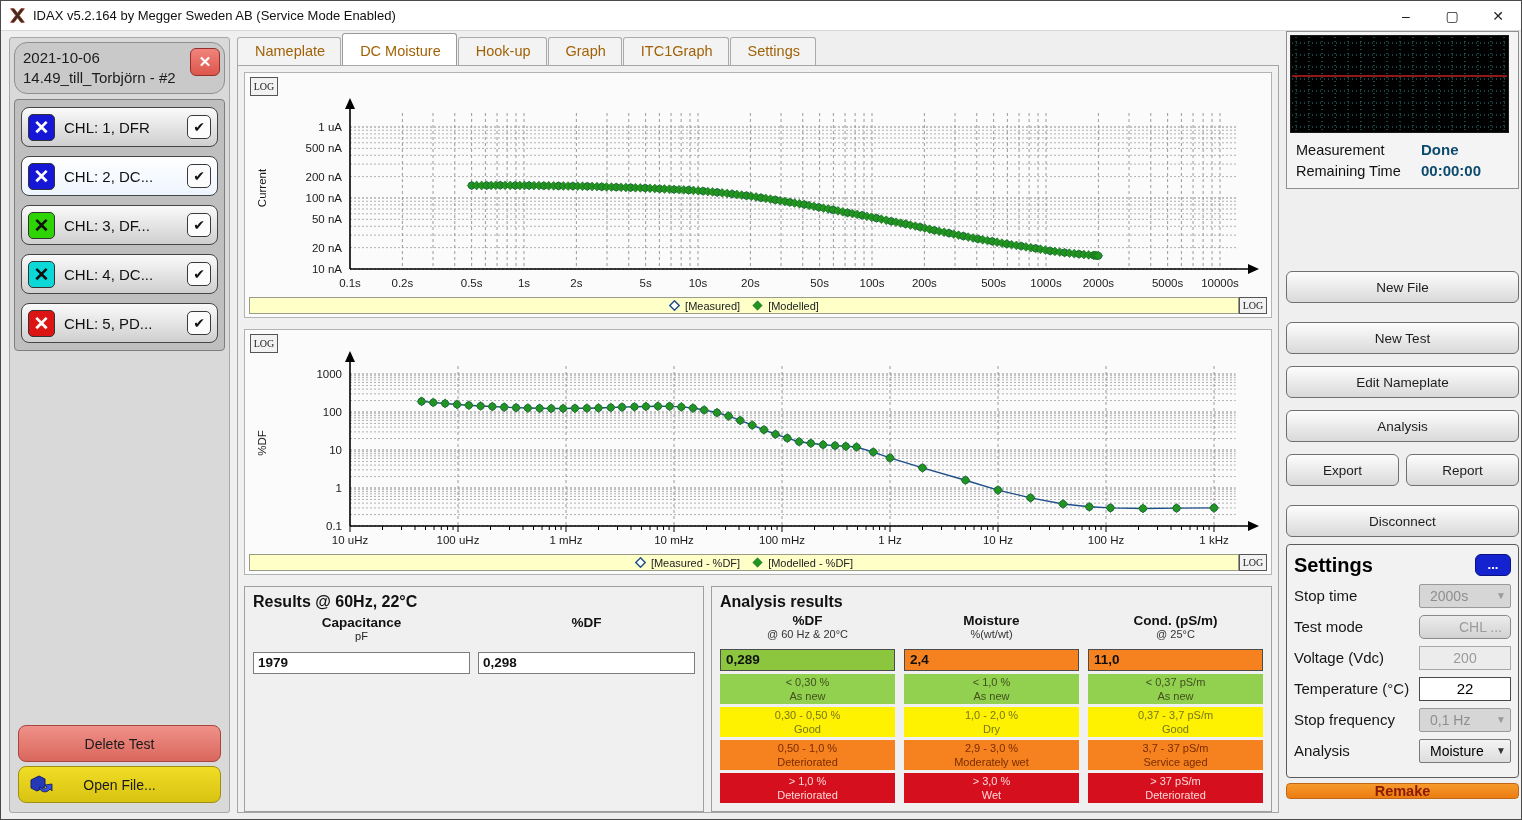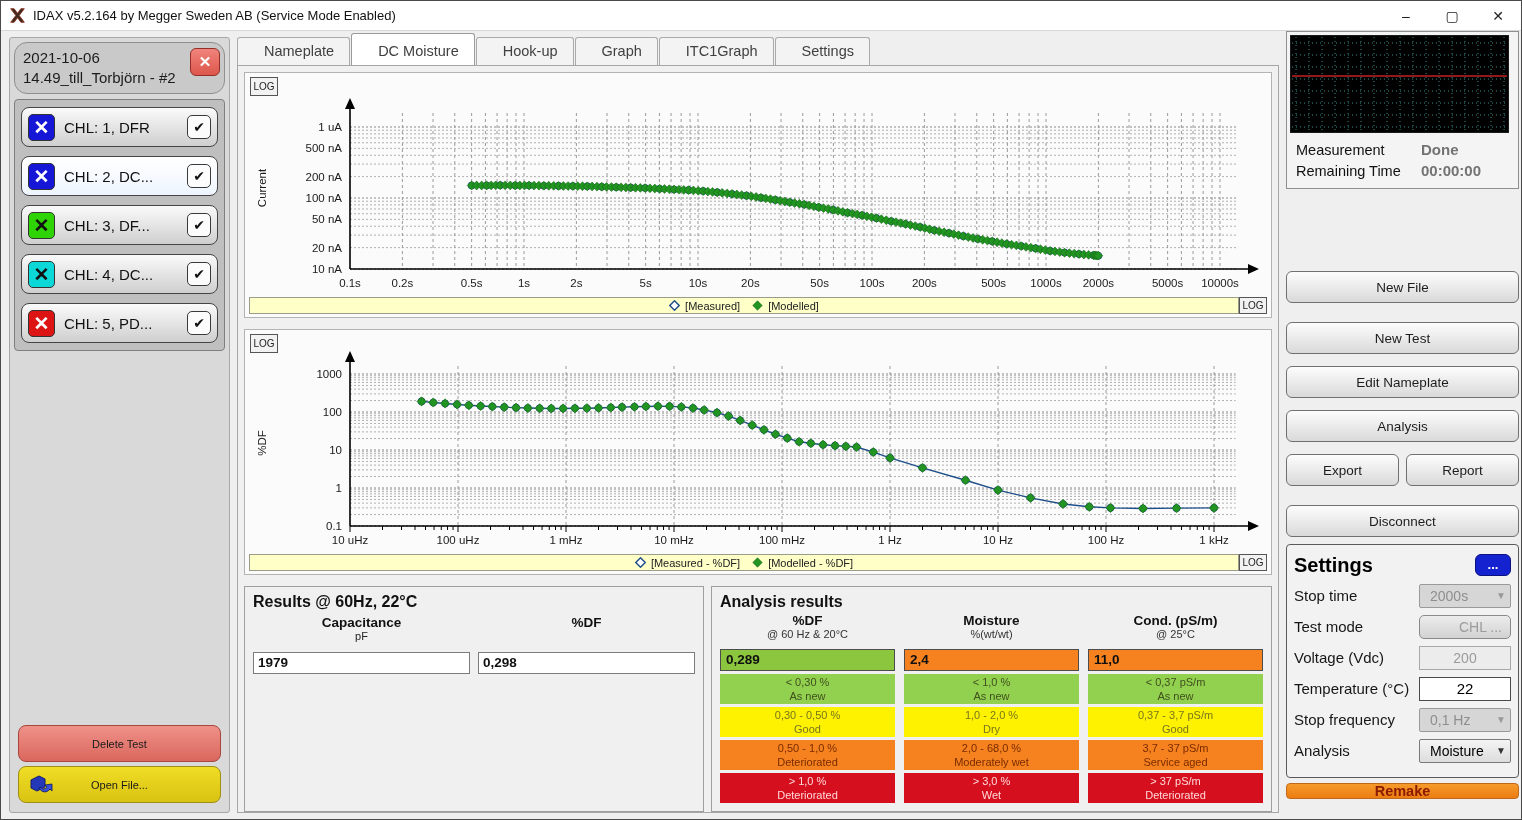--- a/index.html
+++ b/index.html
@@ -19,34 +19,34 @@
   .file-card { position:relative; background:#c9c9c9; border:1px solid #8f8f8f; border-radius:13px; padding:5px 36px 5px 8px; min-height:48px; }
   .file-card .fname { font-size:15px; color:#1c1c1c; line-height:20px; }
   .file-close { position:absolute; right:4px; top:5px; width:30px; height:28px; border-radius:6px; border:1px solid #93302a; background:linear-gradient(#f0847c,#dd564c); color:#fff; font-weight:bold; font-size:15px; display:flex; align-items:center; justify-content:center; cursor:pointer; }
   .channel-panel { margin-top:5px; background:#bfbfbf; border:1px solid #7e7e7e; border-radius:4px; padding:7px 6px; }
   .chl-item { display:flex; align-items:center; height:40px; border:1.5px solid #454545; border-radius:8px; background:linear-gradient(#fafafa,#cfcfcf); margin-bottom:9px; padding:0 6px; cursor:pointer; }
   .chl-item:last-child { margin-bottom:0; }
   .chl-item.selected { background:linear-gradient(#ffffff,#eef5ff); }
   .chl-ico { width:27px; height:27px; border-radius:5px; display:flex; align-items:center; justify-content:center; font-size:19px; font-weight:bold; border:1px solid #333; flex:0 0 27px; }
   .chl-label { flex:1; font-size:15px; color:#111; padding-left:9px; white-space:nowrap; }
   .chl-check { width:24px; height:24px; border:1.5px solid #3a3a3a; border-radius:5px; background:#fcfcfc; display:flex; align-items:center; justify-content:center; font-size:14px; color:#111; }
-  .side-btn { position:absolute; left:8px; right:8px; height:37px; border-radius:8px; border:1px solid #8a8a8a; font-size:11px; color:#1a1a1a; display:flex; align-items:center; justify-content:center; cursor:pointer; }
+  .side-btn { position:absolute; left:8px; right:8px; height:37px; border-radius:8px; border:1px solid #8a8a8a; font-size:14px; color:#1a1a1a; display:flex; align-items:center; justify-content:center; cursor:pointer; }
   .delete-btn { bottom:50px; background:linear-gradient(#ef9189,#da675d); border-color:#a8453c; }
   .open-btn { bottom:9px; background:linear-gradient(#f0dd25,#d8c312); border-color:#9d8f13; }
   .open-btn .oicon { position:absolute; left:10px; width:26px; height:22px; }
 
   
   .content { position:absolute; left:236px; top:34px; width:1042px; bottom:6px; }
   .tabs { height:30px; display:flex; align-items:flex-end; }
-  .tab { padding:5px 15px 6px 26px; font-size:14.5px; color:#404040; background:#f3f3f3; border:1px solid #ababab; border-bottom:none; border-radius:3px 3px 0 0; margin-right:1px; cursor:pointer; }
+  .tab { padding:5px 15px 6px 17px; font-size:14.5px; color:#a16207; background:#f3f3f3; border:1px solid #ababab; border-bottom:none; border-radius:3px 3px 0 0; margin-right:1px; cursor:pointer; }
   .tab.active { background:#ffffff; padding-top:9px; position:relative; z-index:3; border-color:#9a9a9a; }
   .tab-body { position:absolute; top:30px; left:0; right:0; bottom:0; background:#f0f0f0; border:1px solid #a6a6a6; padding:6px 6px 4px 6px; }
 
   .chart-panel { position:relative; height:246px; background:#fbfbfb; border:1px solid #b3b3b3; margin-bottom:11px; }
-  .log-chip { position:absolute; width:28px; height:19px; border:1px solid #555; background:#f2f2f2; font-size:10px; color:#222; display:flex; align-items:center; justify-content:center; cursor:pointer; }
+  .log-chip { position:absolute; width:28px; height:19px; border:1px solid #555; background:#f2f2f2; font-size:10px; color:#222; display:flex; align-items:center; justify-content:center; cursor:pointer;font-family:Liberation Serif, serif; }
   .log-tl { left:5px; top:4px; }
   .legend-row { position:absolute; left:4px; right:4px; bottom:3px; height:17px; display:flex; }
   .legend-bar { flex:1; background:#ffffc8; border:1px solid #9b9b8a; display:flex; align-items:center; justify-content:center; gap:12px; font-size:11px; color:#222; }
   .legend-item { display:flex; align-items:center; gap:5px; }
   .legend-row .log-chip.log-right { position:static; height:17px; }
 
   .results-row { display:flex; gap:7px; height:226px; }
   .panel-box { background:#f0f0f0; border:1px solid #9f9f9f; padding:6px 8px; }
   .results-box { width:460px; }
   .analysis-box { flex:1; }
@@ -61,21 +61,21 @@
   .an-h { font-size:13.5px; font-weight:bold; text-align:center; color:#111; }
   .an-sub { font-size:11px; text-align:center; color:#333; height:15px; }
   .an-val { margin-top:6px; height:22px; border:1px solid #4c4c4c; font-size:13.5px; font-weight:bold; color:#101010; padding:2px 0 0 5px; }
   .an-band { margin-top:3px; height:30px; text-align:center; font-size:11px; line-height:14px; padding-top:1px; }
 
   
   .rightbar { position:absolute; left:1285px; top:30px; width:233px; bottom:6px; }
   .status-box { border:1px solid #8f8f8f; background:#f4f4f4; padding:3px; }
   .status-row { display:flex; padding:4px 6px 0 6px; align-items:center; }
   .status-row .lab { width:125px; font-size:14.5px; color:#111; }
-  .status-row .val { font-size:15px; font-weight:bold; color:#737373; }
+  .status-row .val { font-size:15px; font-weight:bold; color:#0c4a6e; }
   .win-btn { position:absolute; height:32px; border-radius:6px; border:1px solid #707070; background:linear-gradient(#fdfdfd,#d9d9d9); font-size:13.5px; color:#1d1d1d; display:flex; align-items:center; justify-content:center; cursor:pointer; }
   .full { left:0; right:0; }
   .settings-box { position:absolute; left:0; right:0; top:513px; height:234px; border:1.5px solid #5a5a5a; border-radius:4px; background:#f2f2f2; padding:5px 7px; }
   .settings-head { display:flex; align-items:center; justify-content:space-between; height:30px; }
   .settings-title { font-size:20px; font-weight:bold; color:#000; }
   .dots-btn { width:36px; height:22px; border-radius:6px; background:#1423cf; color:#fff; border:1px solid #0a1280; font-weight:bold; font-size:13px; display:flex; align-items:center; justify-content:center; line-height:10px; cursor:pointer; }
   .set-row { display:flex; align-items:center; height:31px; }
   .set-row .slab { flex:1; font-size:15px; color:#161616; }
   .ctrl { width:92px; height:24px; font-size:14px; display:flex; align-items:center; }
   .sel { border:1px solid #9a9a9a; background:#d6d6d6; color:#8e8e8e; border-radius:2px; padding:0 4px 0 10px; justify-content:space-between; }
@@ -760,21 +760,21 @@
                 <div class="an-val" style="background: rgb(245, 130, 31);">2,4</div>
                 <div class="an-band" style="background: rgb(146, 209, 79); color: rgb(65, 80, 31);">
                   <div>&lt; 1,0 %</div>
                   <div>As new</div>
                 </div>
                 <div class="an-band" style="background: rgb(255, 242, 0); color: rgb(118, 118, 28);">
                   <div>1,0 - 2,0 %</div>
                   <div>Dry</div>
                 </div>
                 <div class="an-band" style="background: rgb(245, 130, 31); color: rgb(122, 43, 0);">
-                  <div>2,0 - 68,0 %</div>
+                  <div>2,9 - 3,0 %</div>
                   <div>Moderately wet</div>
                 </div>
                 <div class="an-band" style="background: rgb(214, 15, 30); color: rgb(255, 217, 217);">
                   <div>&gt; 3,0 %</div>
                   <div>Wet</div>
                 </div>
               </div>
               <div class="an-col">
                 <div class="an-h">Cond. (pS/m)</div>
                 <div class="an-sub">@ 25°C</div>

